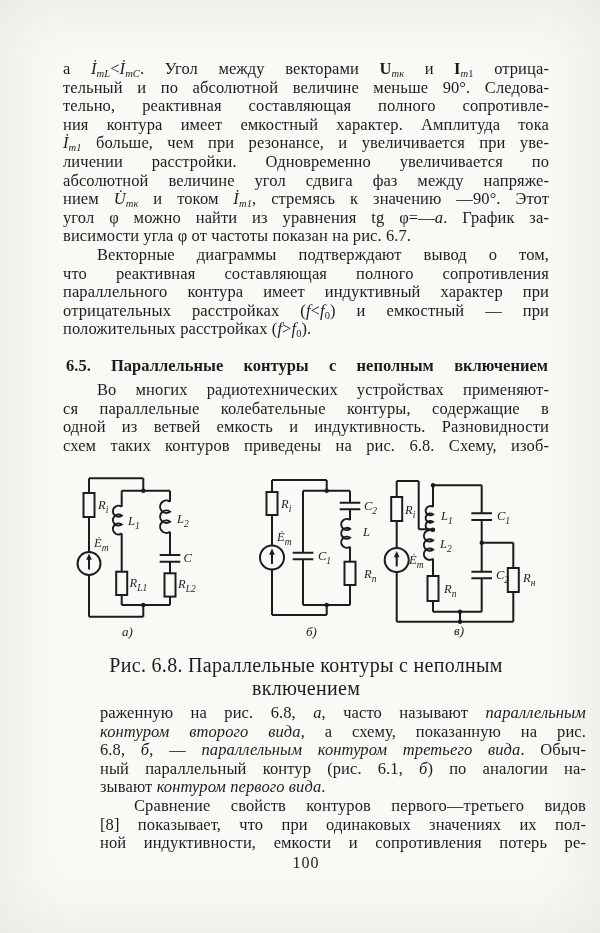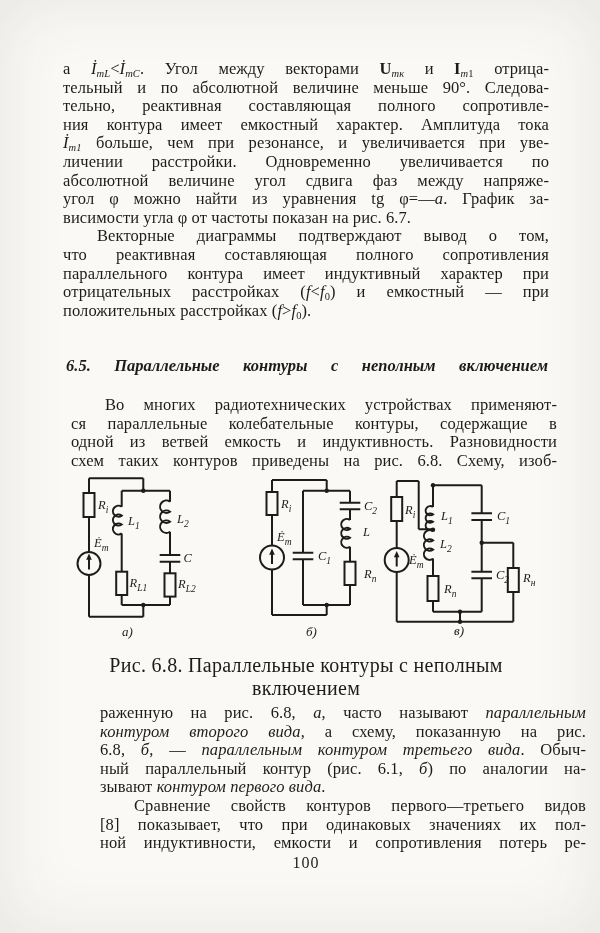--- a/index.html
+++ b/index.html
@@ -16,23 +16,23 @@
     text-align:justify;text-align-last:justify;
     letter-spacing:.1px;
   }
   .ln.end{text-align-last:left;font-family:Liberation Serif, serif;}
   .ln.ind{text-indent:34px;}
   .ln sub{font-size:10.5px;line-height:0;vertical-align:-3px;}
   .ln b{font-weight:bold;}
   .heading{
     position:absolute;left:66px;width:482px;top:356px;
     font-size:16.5px;font-weight:bold;line-height:19px;
-    text-align:justify;text-align-last:justify;font-style:italic;
+    text-align:justify;text-align-last:justify;
   }
-  .p1{top:60px;} .p2{top:396px;margin-left:8px;} .p3{top:704px;margin-left:37px;}
+  .p1{top:60px;} .p2{top:381px;} .p3{top:704px;margin-left:37px;}
   .figwrap{position:absolute;left:62px;top:468px;width:492px;height:182px;}
   .caption{
     position:absolute;left:63px;width:486px;top:654px;
     font-size:20px;text-align:center;letter-spacing:.3px;
   }
   .pagenum{
     position:absolute;left:63px;width:486px;top:854px;
     font-size:16px;text-align:center;letter-spacing:1px;
   }
   
@@ -51,20 +51,21 @@
 <div class="page">
 
   <div class="content p1">
     <div class="ln">а <i>İ<sub>mL</sub></i>&lt;<i>İ<sub>mC</sub></i>. Угол между векторами <b>U</b><sub><i>mк</i></sub> и <b>I</b><sub><i>m</i>1</sub> отрица-</div>
     <div class="ln">тельный и по абсолютной величине меньше 90°. Следова-</div>
     <div class="ln">тельно, реактивная составляющая полного сопротивле-</div>
     <div class="ln">ния контура имеет емкостный характер. Амплитуда тока</div>
     <div class="ln"><i>İ<sub>m1</sub></i> больше, чем при резонансе, и увеличивается при уве-</div>
     <div class="ln">личении расстройки. Одновременно увеличивается по</div>
     <div class="ln">абсолютной величине угол сдвига фаз между напряже-</div>
+    <div class="ln">нием <i>U̇<sub>mк</sub></i> и током <i>İ<sub>m1</sub></i>, стремясь к значению —90°. Этот</div>
     <div class="ln">угол φ можно найти из уравнения tg φ=—<i>a</i>. График за-</div>
     <div class="ln end">висимости угла φ от частоты показан на рис. 6.7.</div>
     <div class="ln ind">Векторные диаграммы подтверждают вывод о том,</div>
     <div class="ln">что реактивная составляющая полного сопротивления</div>
     <div class="ln">параллельного контура имеет индуктивный характер при</div>
     <div class="ln">отрицательных расстройках (<i>f</i>&lt;<i>f</i><sub>0</sub>) и емкостный — при</div>
     <div class="ln end">положительных расстройках (<i>f</i>&gt;<i>f</i><sub>0</sub>).</div>
   </div>
 
   <div class="heading">6.5. Параллельные контуры с неполным включением</div>

